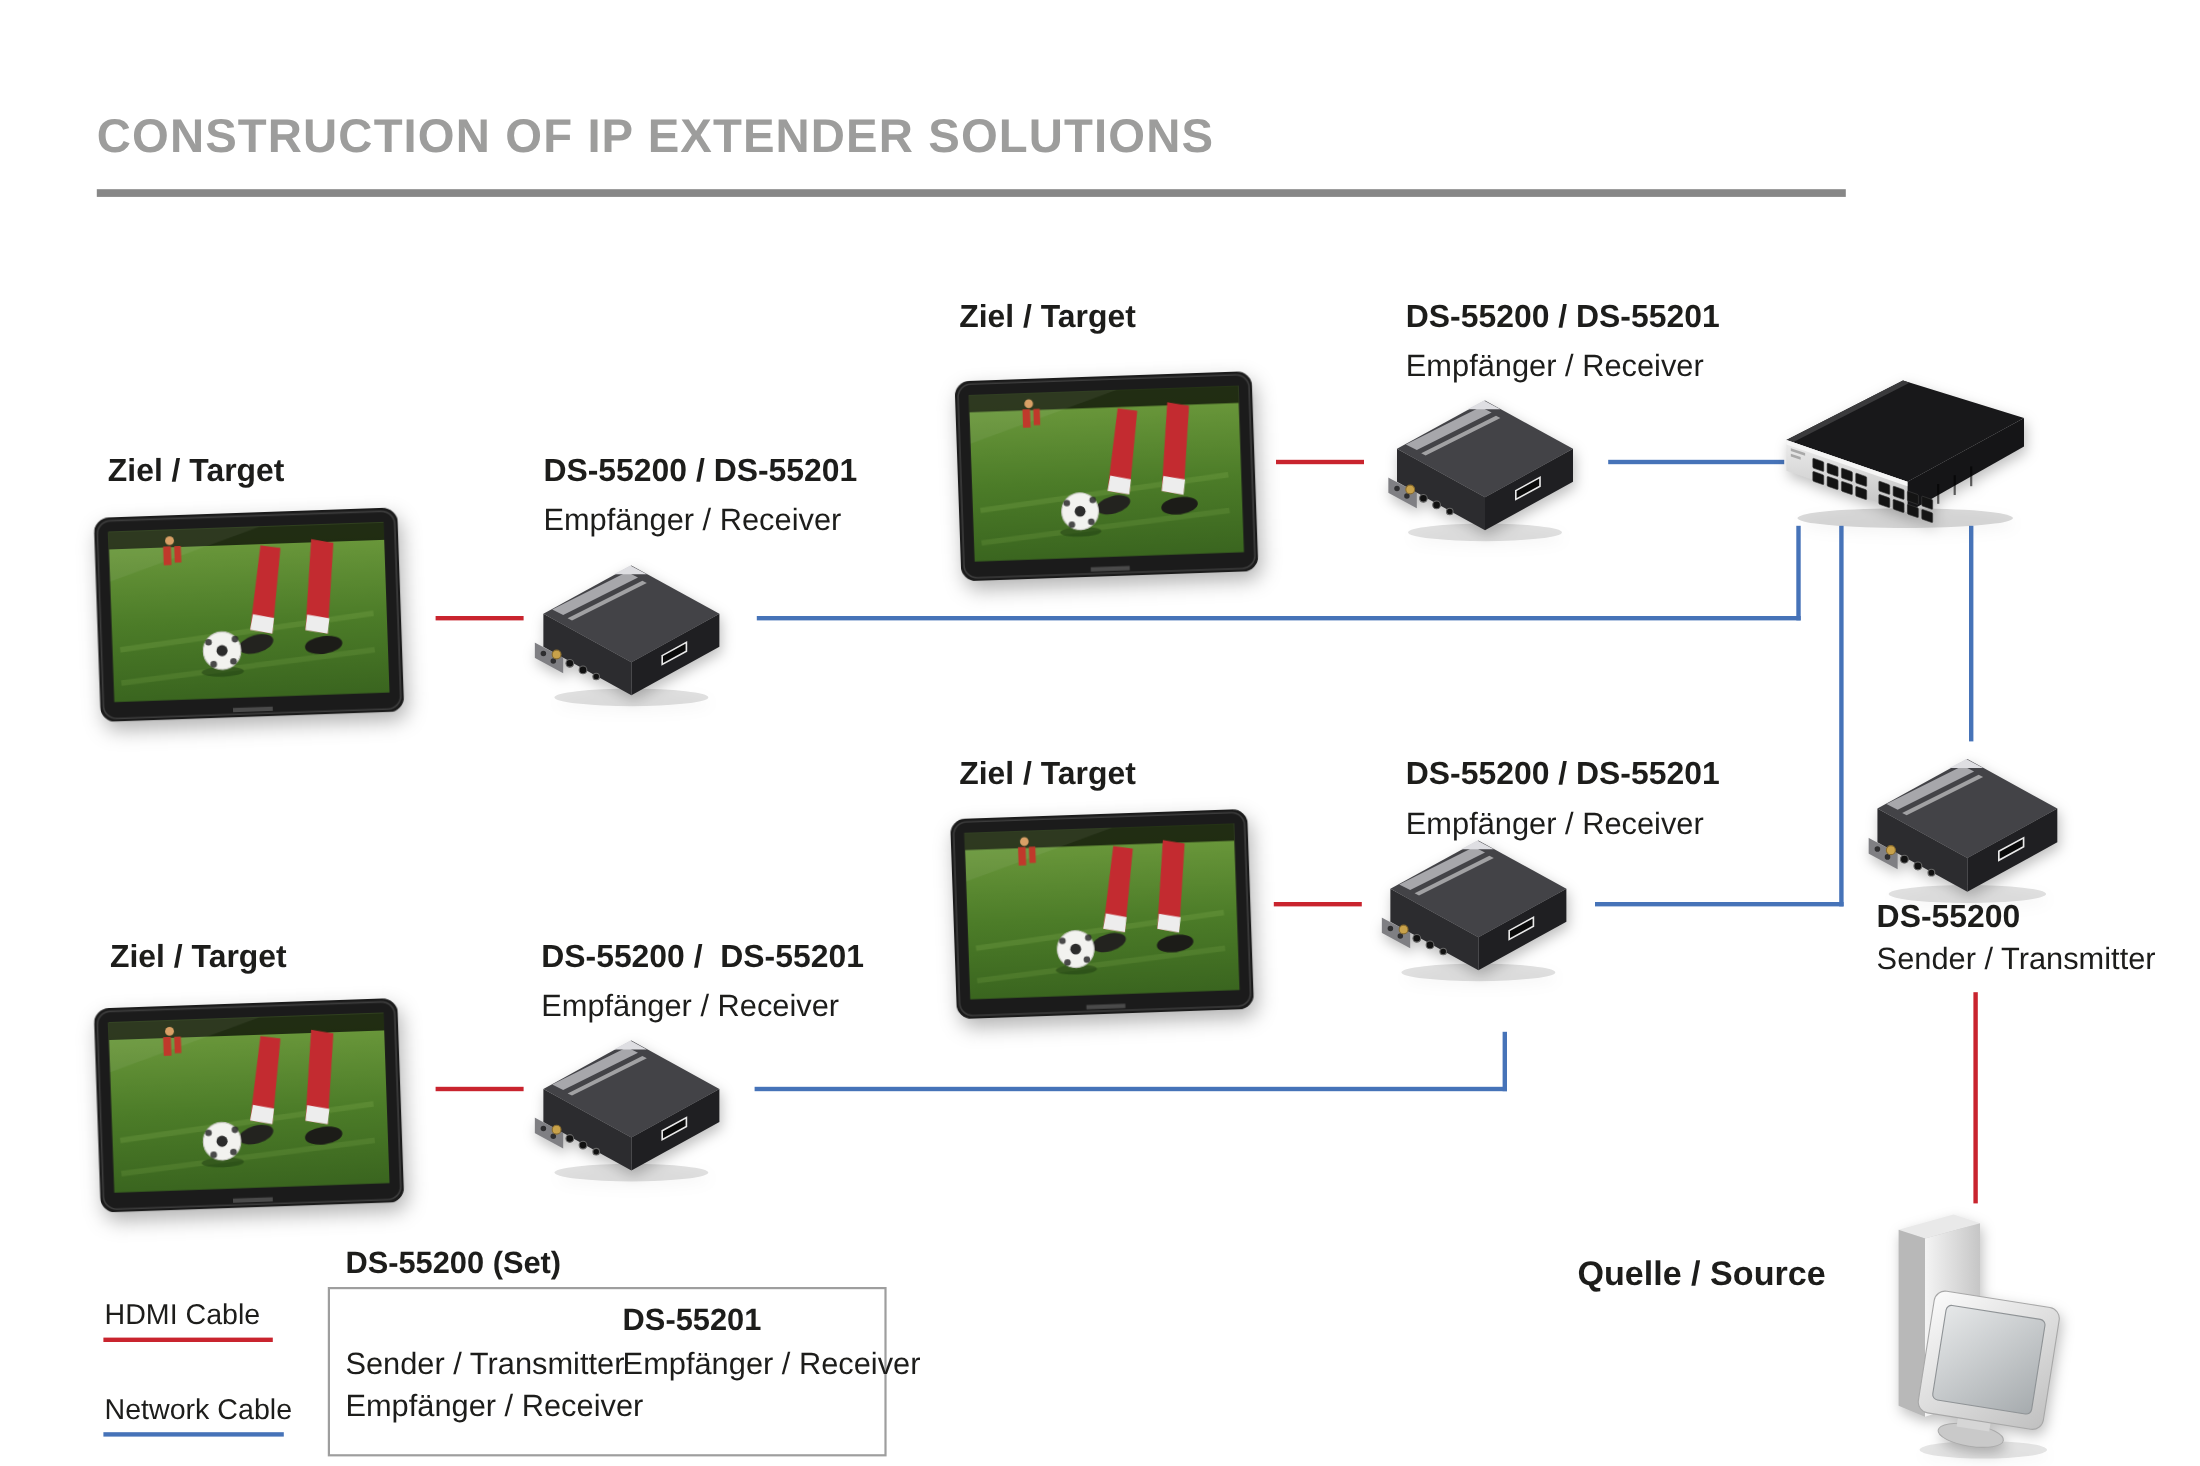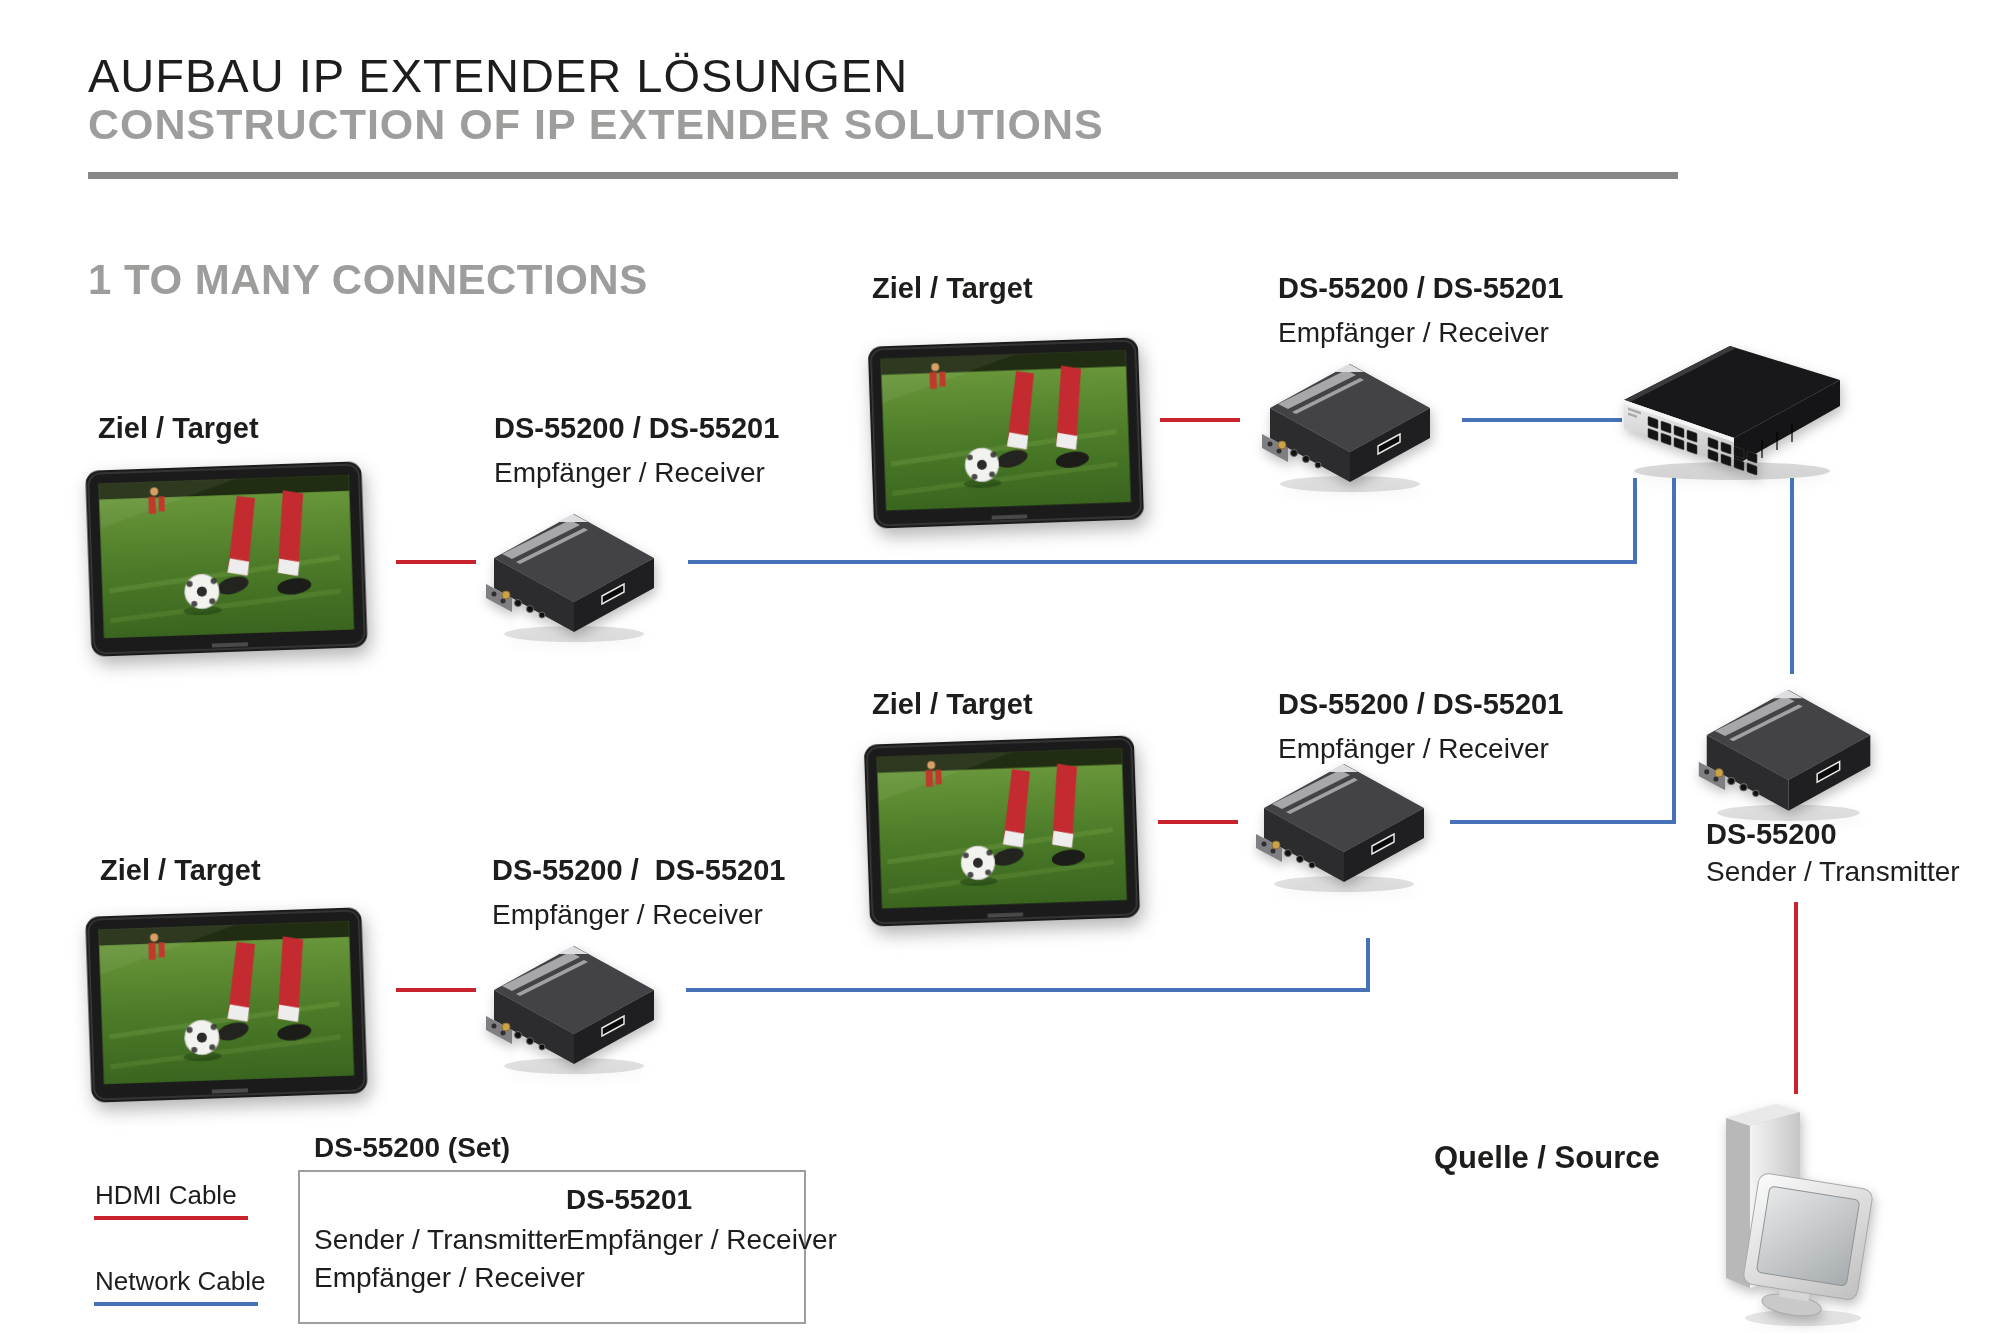--- a/index.html
+++ b/index.html
@@ -143,24 +143,22 @@
         <g transform="rotate(9 115 160)">
           <ellipse cx="112" cy="214" rx="30" ry="10" fill="#c9c9c9" stroke="#ababab" stroke-width="1"></ellipse>
           <rect x="98" y="192" width="30" height="16" fill="#d6d6d6"></rect>
           <rect x="60" y="88" width="115" height="112" rx="10" fill="url(#g-bezel)" stroke="#a8a8a8" stroke-width="1"></rect>
           <rect x="72" y="100" width="91" height="87" rx="5" fill="url(#g-screen)" stroke="#8f9396" stroke-width="1"></rect>
         </g>
       </symbol>
     </defs>
   </svg>
 
-  <div class="abs title-de" style="left:88px;top:48px">AUFBAU IP EXTENDER LÖSUNGEN</div>
   <div class="abs title-en" style="left:88px;top:100px">CONSTRUCTION OF IP EXTENDER SOLUTIONS</div>
   <div class="abs rule" style="left:88px;top:172px;width:1590px"></div>
-  <div class="abs head-en" style="left:88px;top:256px">1 TO MANY CONNECTIONS</div>
 
   <div class="abs lbl-b" style="left:872px;top:272px">Ziel / Target</div>
   <div class="abs lbl-b" style="left:1278px;top:272px">DS-55200 / DS-55201</div>
   <div class="abs lbl-r" style="left:1278px;top:317px">Empfänger / Receiver</div>
   <div class="abs mon" style="left:870px;top:342px;transform:rotate(-2deg)">
     <svg width="272" height="182" viewBox="0 0 275 185">
         <use href="#sym-monitor"></use>
       </svg>
   </div>
   <div class="abs hline-red" style="left:1160px;top:418px;width:80px"></div>

